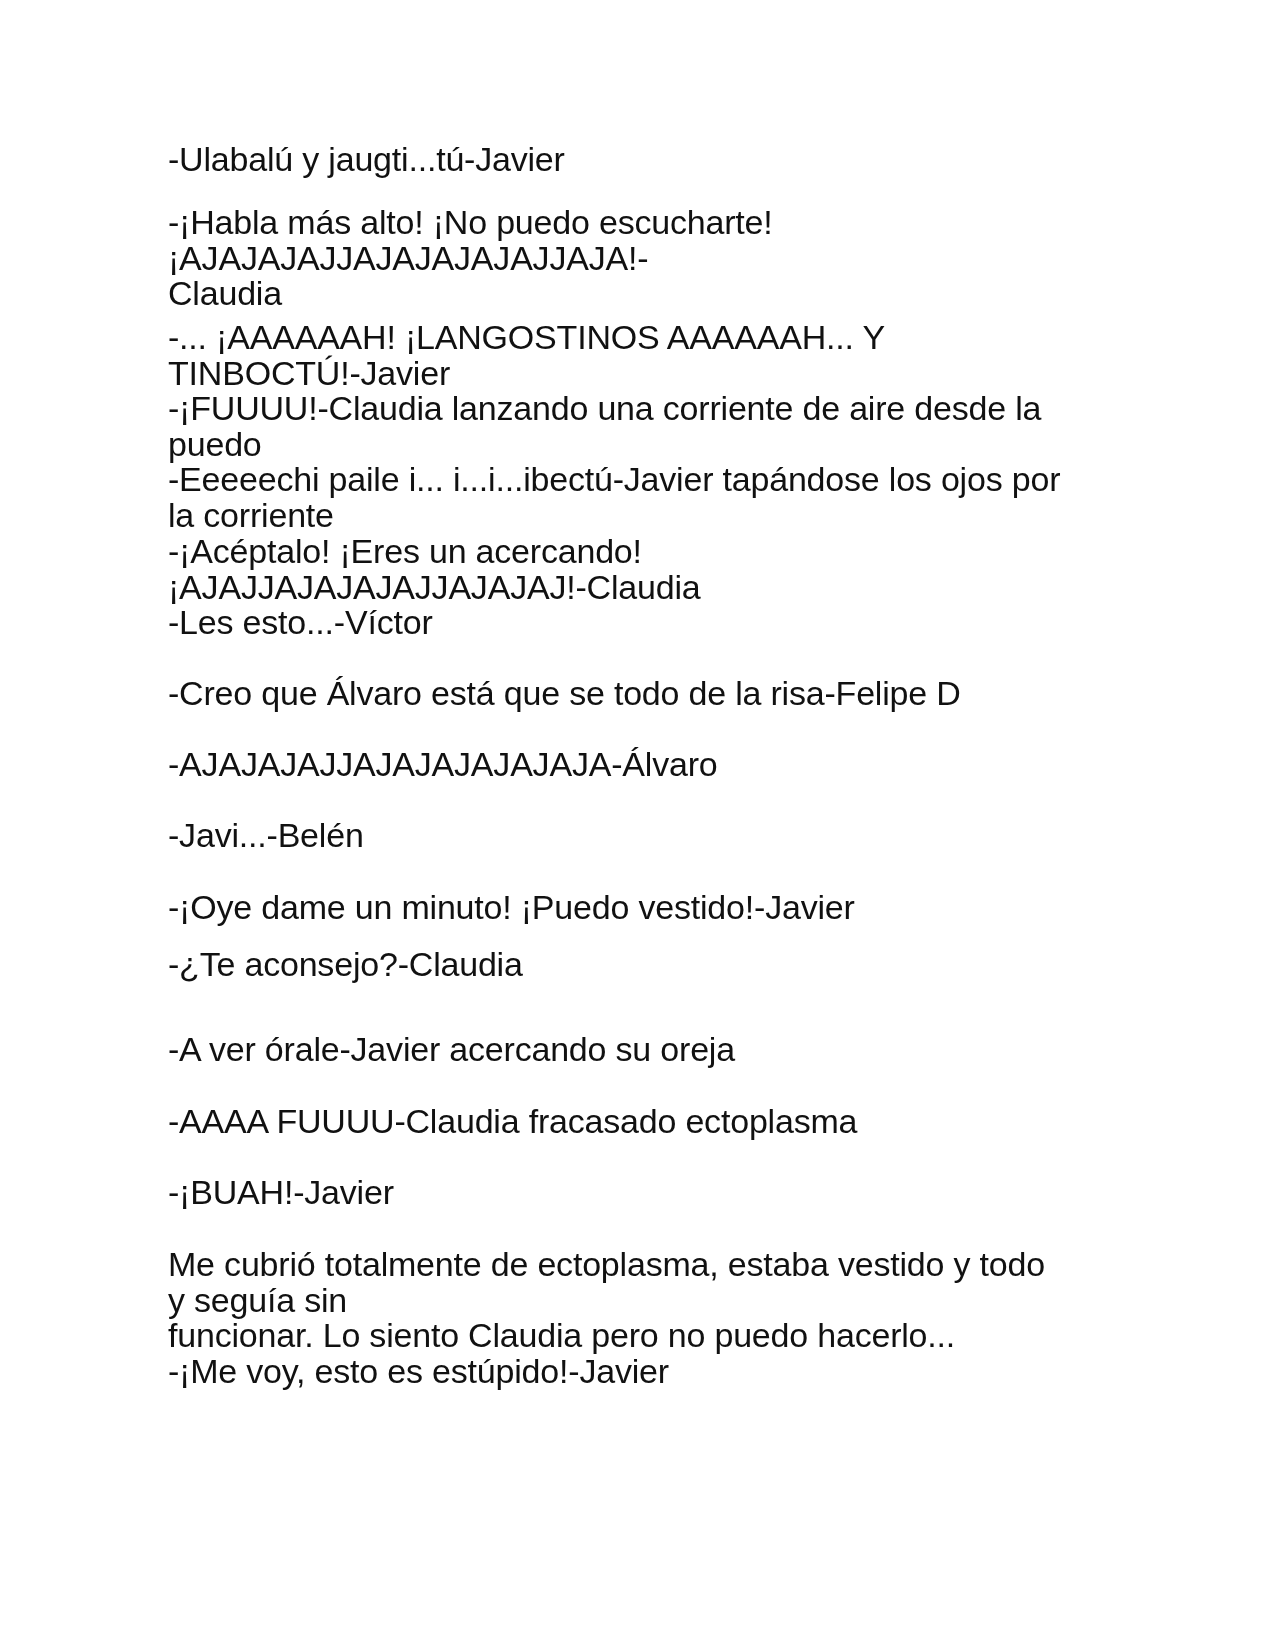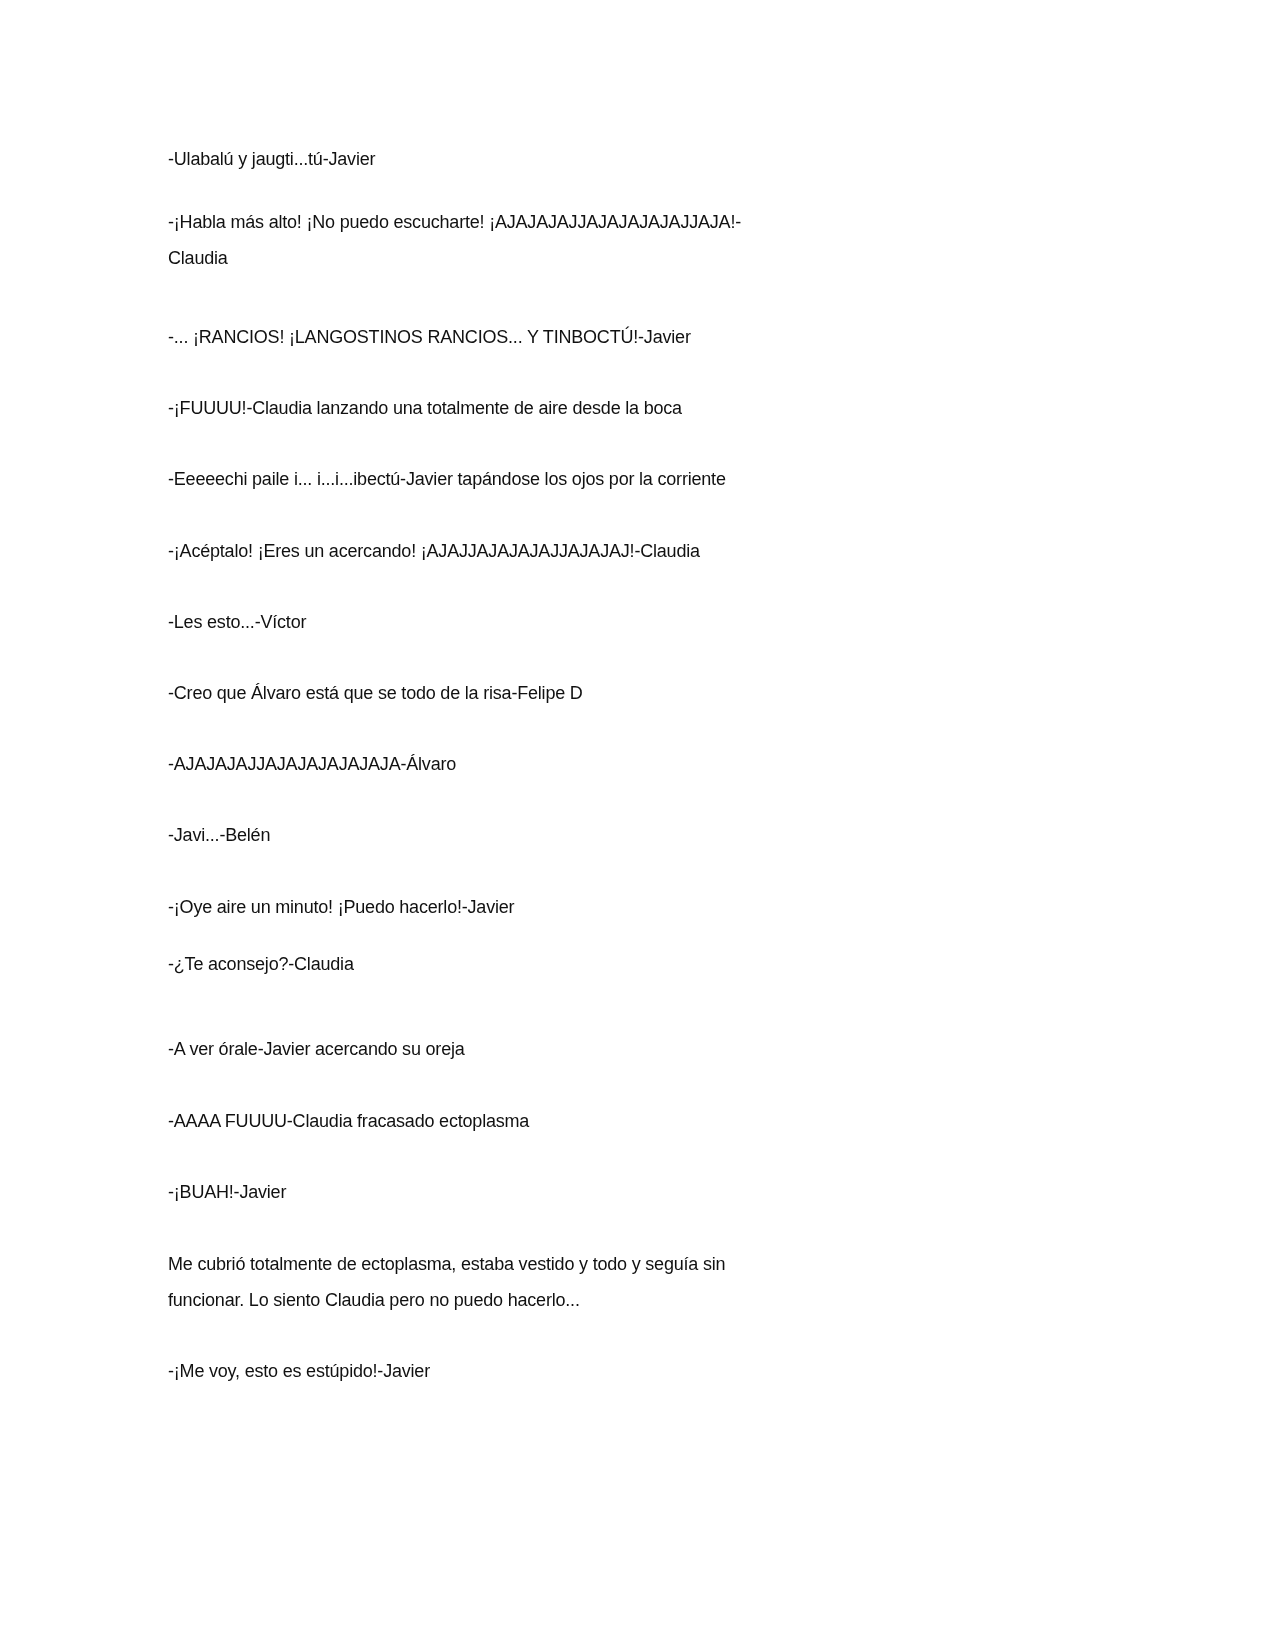--- a/index.html
+++ b/index.html
@@ -18,43 +18,43 @@
     .page {
       position: absolute;
       left: 168px;
       top: 0;
       width: 900px;
     }
     .para {
       position: absolute;
       left: 0;
       width: 900px;
-      font-size: 18px;
+      font-size: 34px;
       line-height: 35.5px;
       white-space: pre-wrap;
       margin: 0;
       letter-spacing: -0.2px;
     }
   </style>
 </head>
 <body>
 
 <div class="page">
   <p class="para" style="top:142px">-Ulabalú y jaugti...tú-Javier</p>
   <p class="para" style="top:205px">-¡Habla más alto! ¡No puedo escucharte! ¡AJAJAJAJJAJAJAJAJAJJAJA!-
 Claudia</p>
-  <p class="para" style="top:320px">-... ¡RANCIOS! ¡LANGOSTINOS RANCIOS... Y TINBOCTÚ!-Javier</p>
-  <p class="para" style="top:391px">-¡FUUUU!-Claudia lanzando una totalmente de aire desde la boca</p>
+  <p class="para" style="top:320px">-... ¡AAAAAAH! ¡LANGOSTINOS AAAAAAH... Y TINBOCTÚ!-Javier</p>
+  <p class="para" style="top:391px">-¡FUUUU!-Claudia lanzando una corriente de aire desde la puedo</p>
   <p class="para" style="top:462px">-Eeeeechi paile i... i...i...ibectú-Javier tapándose los ojos por la corriente</p>
   <p class="para" style="top:534px">-¡Acéptalo! ¡Eres un acercando! ¡AJAJJAJAJAJAJJAJAJAJ!-Claudia</p>
   <p class="para" style="top:605px">-Les esto...-Víctor</p>
   <p class="para" style="top:676px">-Creo que Álvaro está que se todo de la risa-Felipe D</p>
   <p class="para" style="top:747px">-AJAJAJAJJAJAJAJAJAJAJA-Álvaro</p>
   <p class="para" style="top:818px">-Javi...-Belén</p>
-  <p class="para" style="top:890px">-¡Oye aire un minuto! ¡Puedo hacerlo!-Javier</p>
+  <p class="para" style="top:890px">-¡Oye dame un minuto! ¡Puedo vestido!-Javier</p>
   <p class="para" style="top:947px">-¿Te aconsejo?-Claudia</p>
   <p class="para" style="top:1032px">-A ver órale-Javier acercando su oreja</p>
   <p class="para" style="top:1104px">-AAAA FUUUU-Claudia fracasado ectoplasma</p>
   <p class="para" style="top:1175px">-¡BUAH!-Javier</p>
   <p class="para" style="top:1247px">Me cubrió totalmente de ectoplasma, estaba vestido y todo y seguía sin
 funcionar. Lo siento Claudia pero no puedo hacerlo...</p>
   <p class="para" style="top:1354px">-¡Me voy, esto es estúpido!-Javier</p>
 </div>
 
 </body></html>

